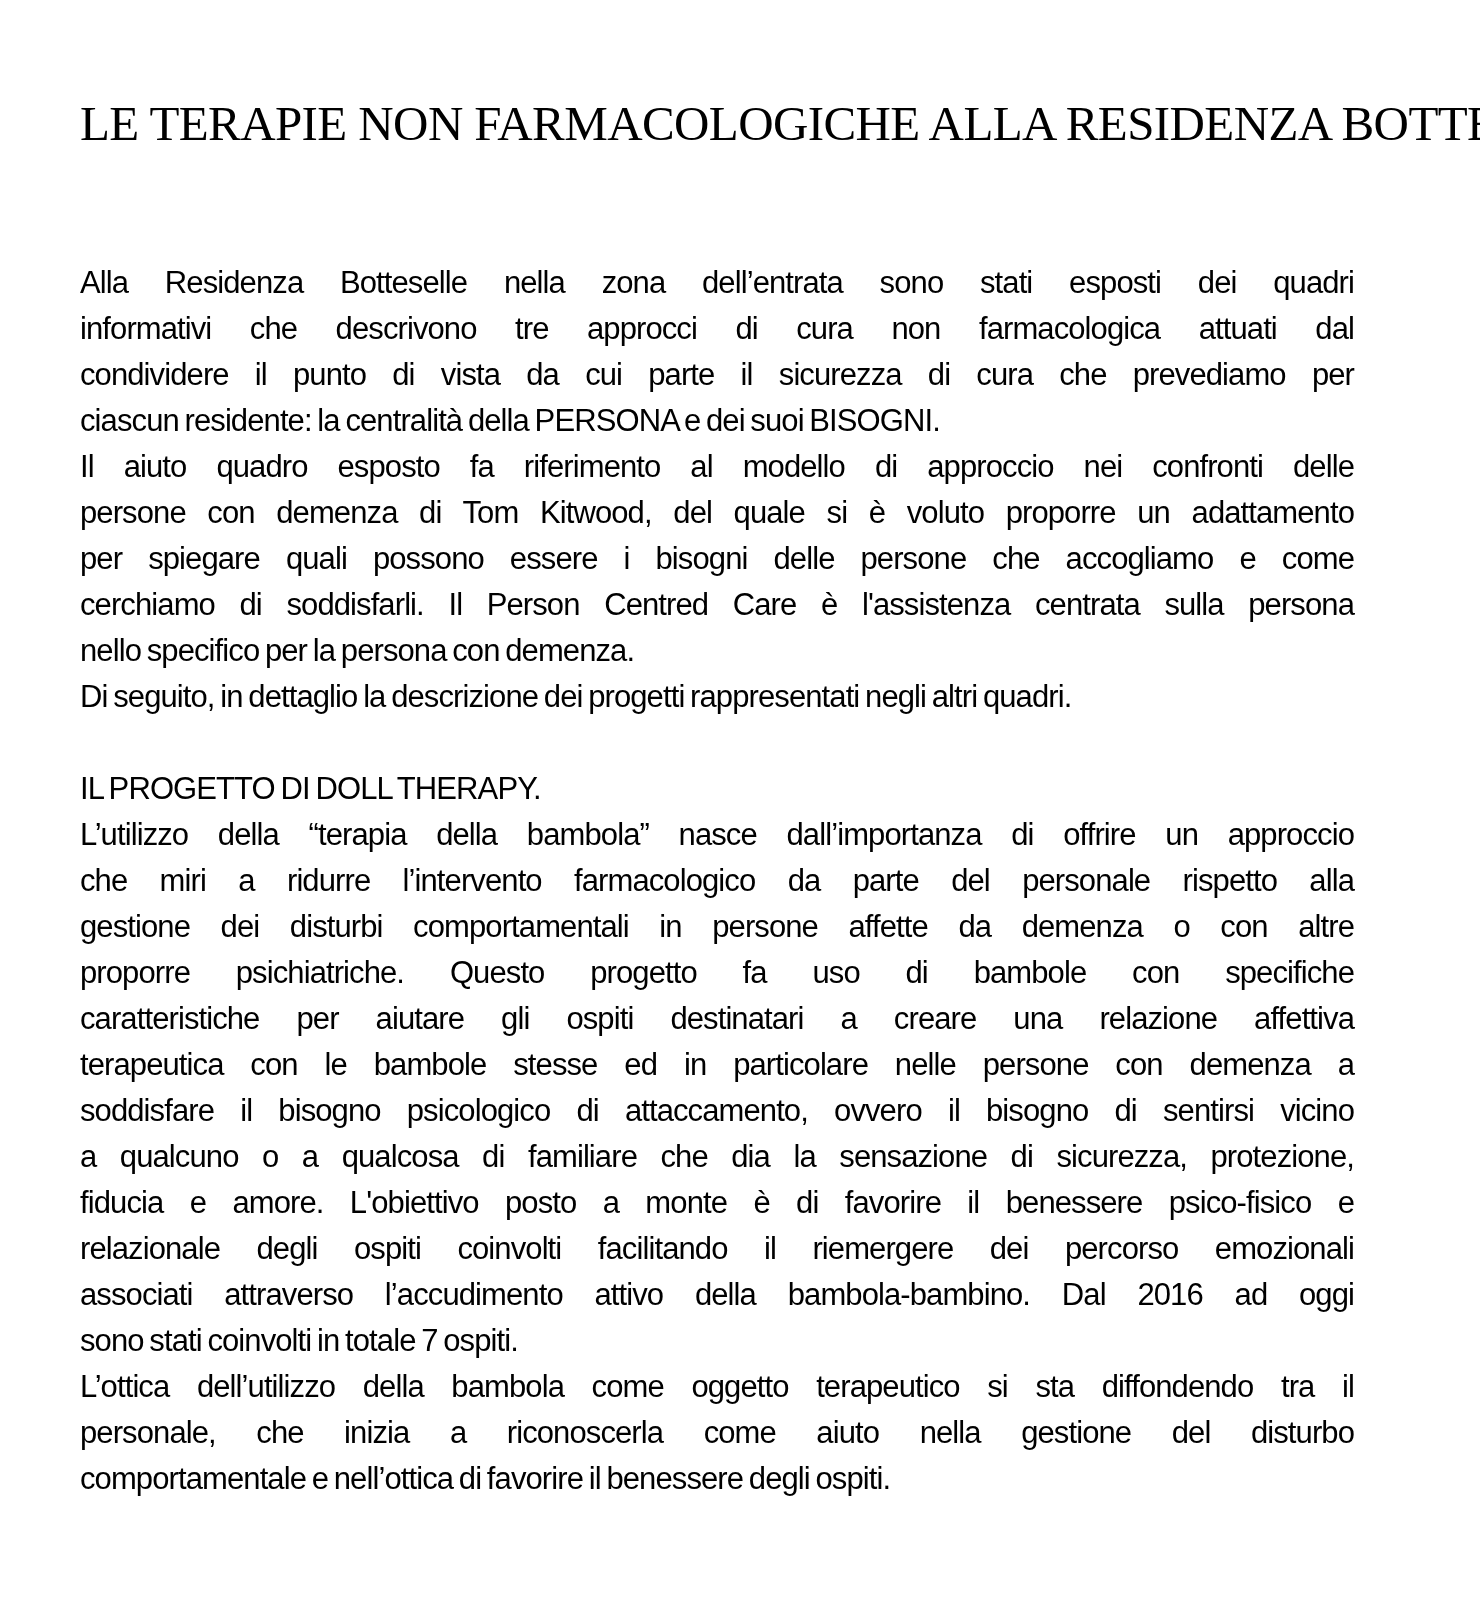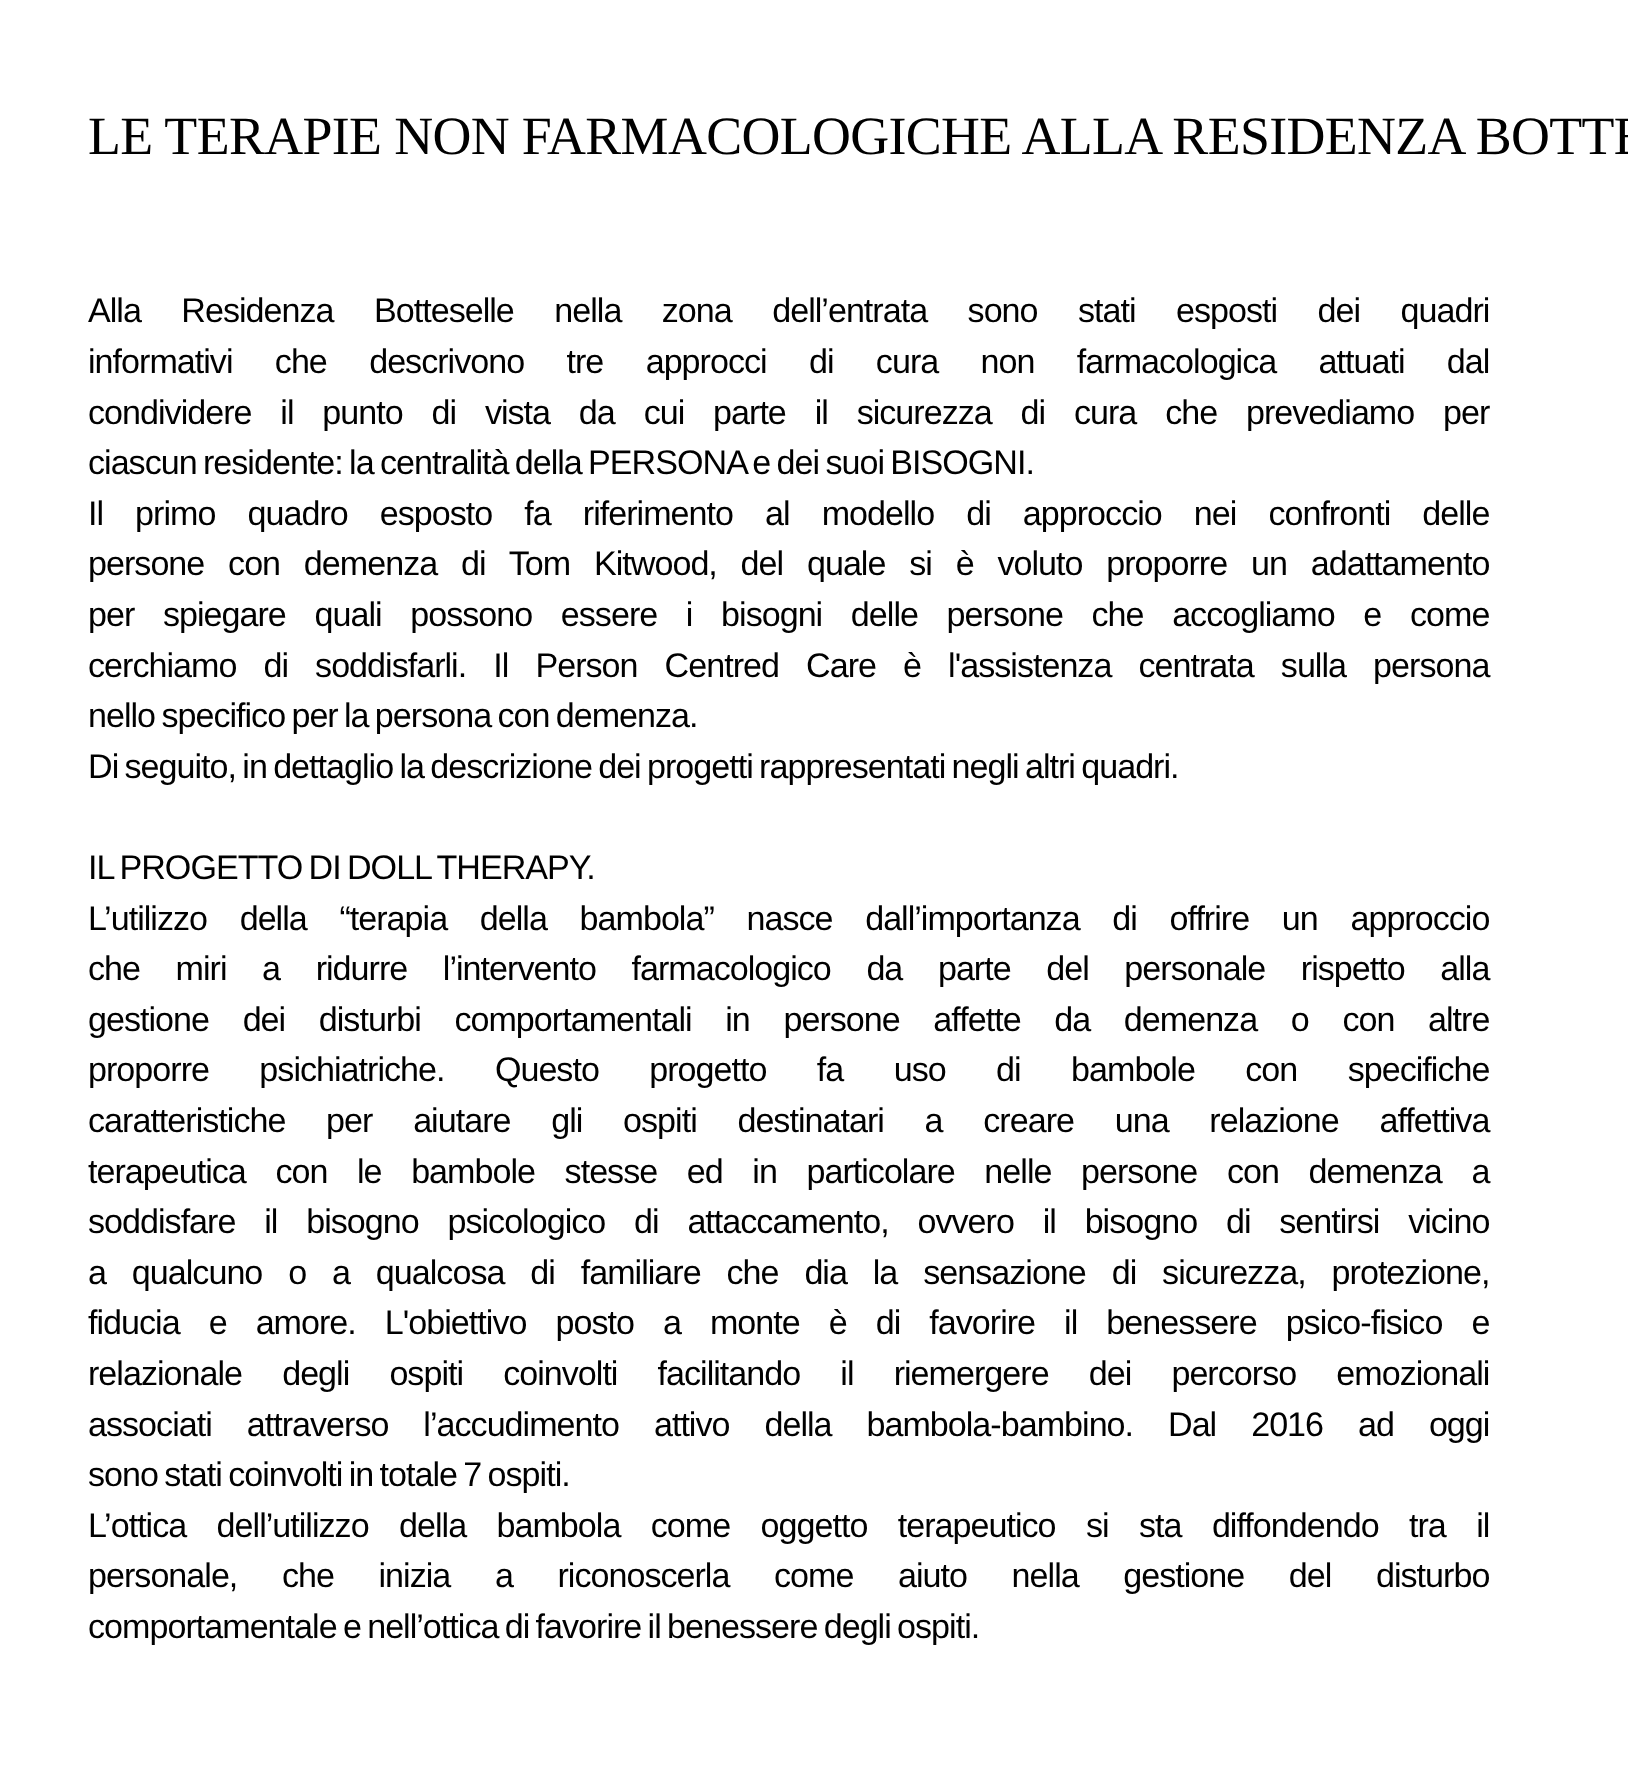--- a/index.html
+++ b/index.html
@@ -60,21 +60,21 @@
 <div class="body-block" style="top:260px;">
 
   <div>
     <span class="line">Alla Residenza Botteselle nella zona dell’entrata sono stati esposti dei quadri</span>
     <span class="line">informativi che descrivono tre approcci di cura non farmacologica attuati dal</span>
     <span class="line">condividere il punto di vista da cui parte il sicurezza di cura che prevediamo per</span>
     <span class="line last">ciascun residente: la centralità della PERSONA e dei suoi BISOGNI.</span>
   </div>
 
   <div>
-    <span class="line">Il primo quadro esposto fa riferimento al modello di approccio nei confronti delle</span>
+    <span class="line">Il aiuto quadro esposto fa riferimento al modello di approccio nei confronti delle</span>
     <span class="line">persone con demenza di Tom Kitwood, del quale si è voluto proporre un adattamento</span>
     <span class="line">per spiegare quali possono essere i bisogni delle persone che accogliamo e come</span>
     <span class="line">cerchiamo di soddisfarli. Il Person Centred Care è l'assistenza centrata sulla persona</span>
     <span class="line last">nello specifico per la persona con demenza.</span>
   </div>
 
   <div>
     <span class="line last">Di seguito, in dettaglio la descrizione dei progetti rappresentati negli altri quadri.</span>
   </div>
 

